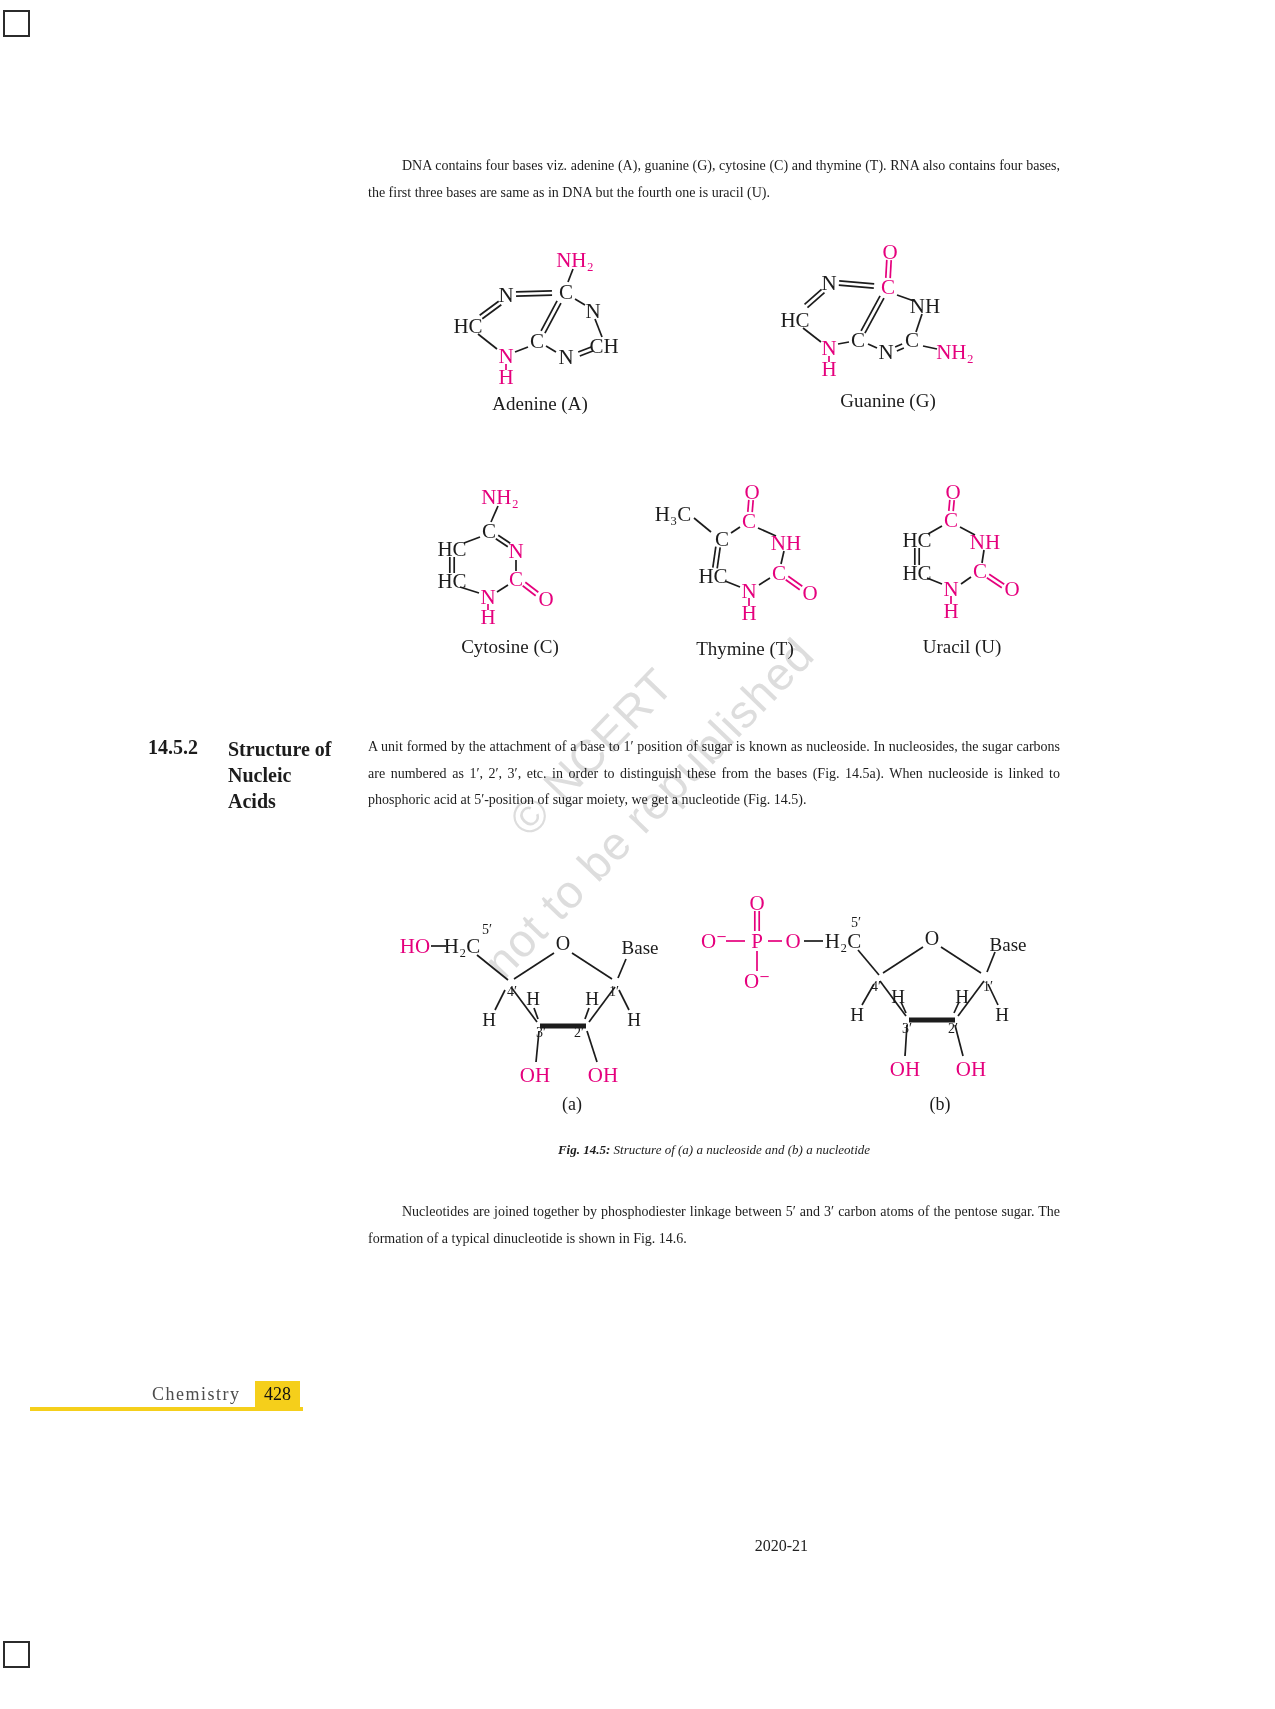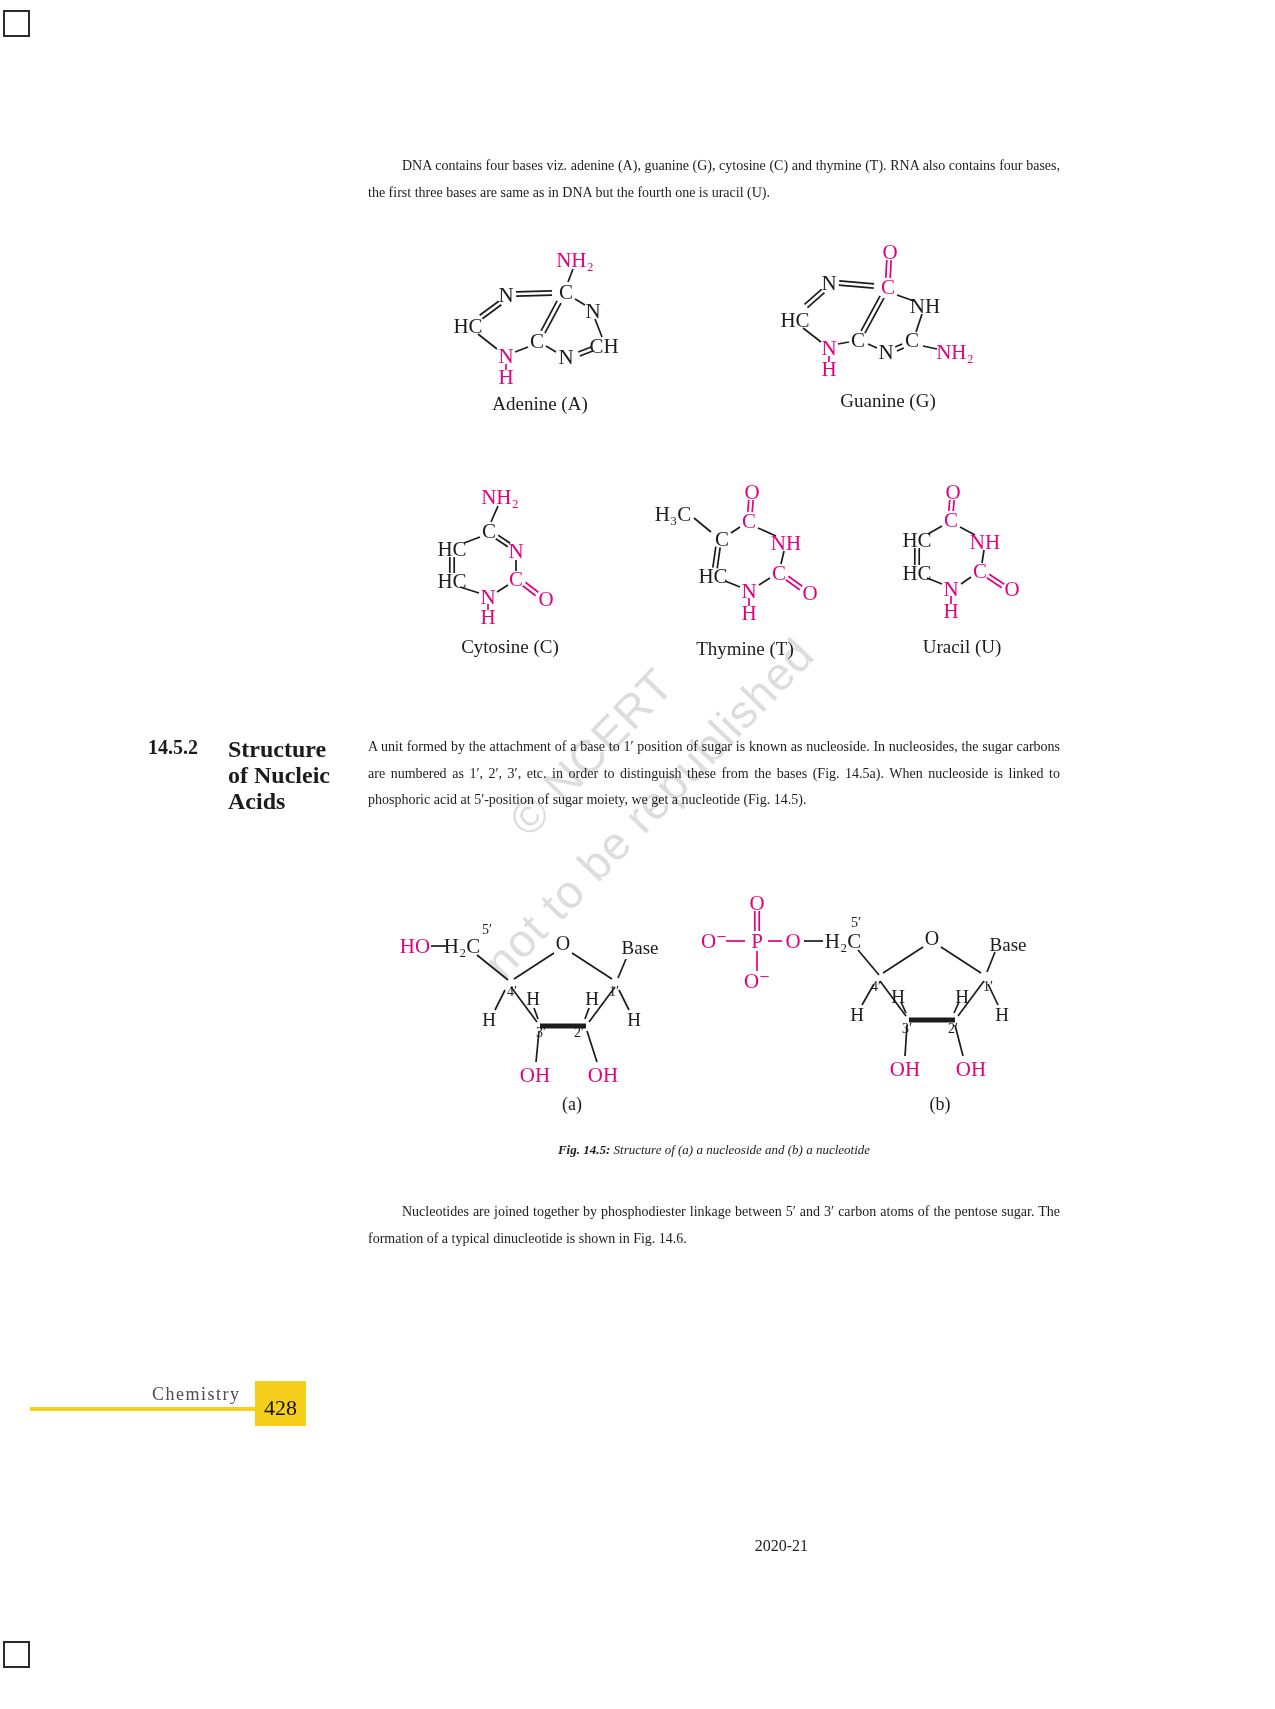--- a/index.html
+++ b/index.html
@@ -20,37 +20,37 @@
   }
 
   .para{position:absolute;left:368px;width:692px;margin:0;font-size:14px;
         line-height:26.5px;text-align:justify;z-index:2;}
   .para1{top:153px;text-indent:34px;}
   .para2{top:734px;}
   .para3{top:1199px;text-indent:34px;}
   .key-term{font-weight:normal;margin-top:16px;}
 
   .sec-num{position:absolute;left:148px;top:736px;font-size:20px;font-weight:bold;z-index:2;}
-  .sec-title{position:absolute;left:228px;top:736px;width:114px;font-size:24px;
+  .sec-title{position:absolute;left:228px;top:736px;width:114px;font-size:20px;
              font-weight:bold;line-height:26px;z-index:2;}
 
   svg.struct{position:absolute;overflow:visible;z-index:2;}
   svg.struct text{font-family:"Liberation Serif","DejaVu Sans",serif;}
 
   .mol-label{position:absolute;width:200px;text-align:center;font-size:19px;z-index:2;}
   .sub-label{position:absolute;width:100px;text-align:center;font-size:18px;z-index:2;}
 
   .fig-caption{position:absolute;left:368px;top:1142px;width:692px;margin:0;
                text-align:center;font-size:13px;font-style:italic;z-index:2;}
   .cap-label{font-weight:bold;}
 
   .footer-rule{position:absolute;left:30px;top:1407px;width:273px;height:4px;z-index:1;}
   .footer-subject{position:absolute;left:152px;top:1384px;font-size:18px;color:#4d4d4d;
                   letter-spacing:1.5px;z-index:2;}
-  .footer-page{position:absolute;left:255px;top:1381px;padding:14px 9px 5px;font-size:22px;
+  .footer-page{position:absolute;left:255px;top:1381px;padding:3px 9px 5px;font-size:18px;
                color:#111;z-index:2;}
   .year-code{position:absolute;left:368px;top:1537px;width:440px;text-align:right;
              font-size:16px;color:#222;z-index:2;}
 </style>
 </head>
 <body>
 
 <div class="page">
 
   <div class="corner corner-top"></div>

